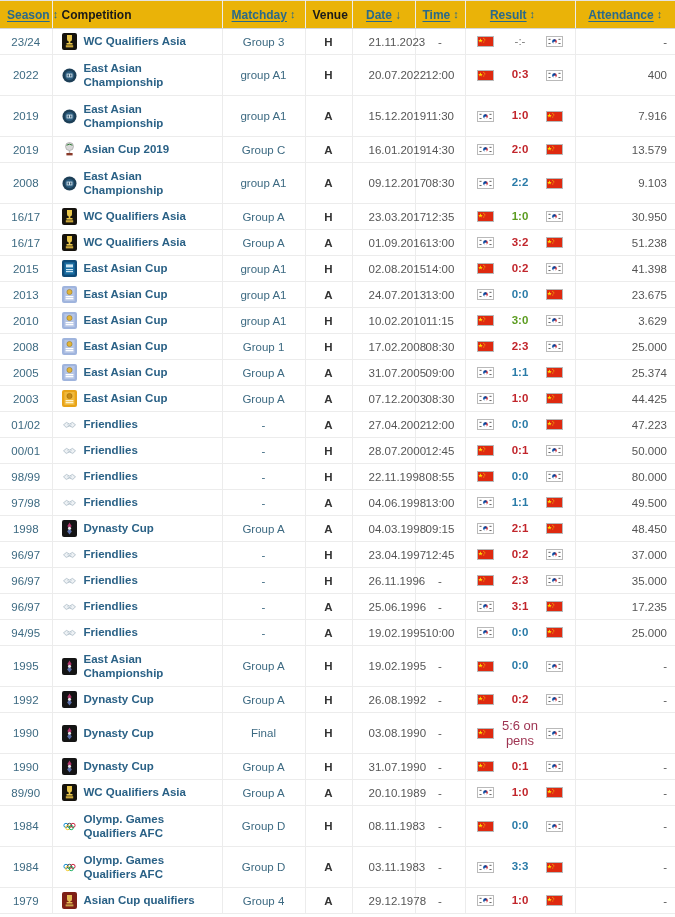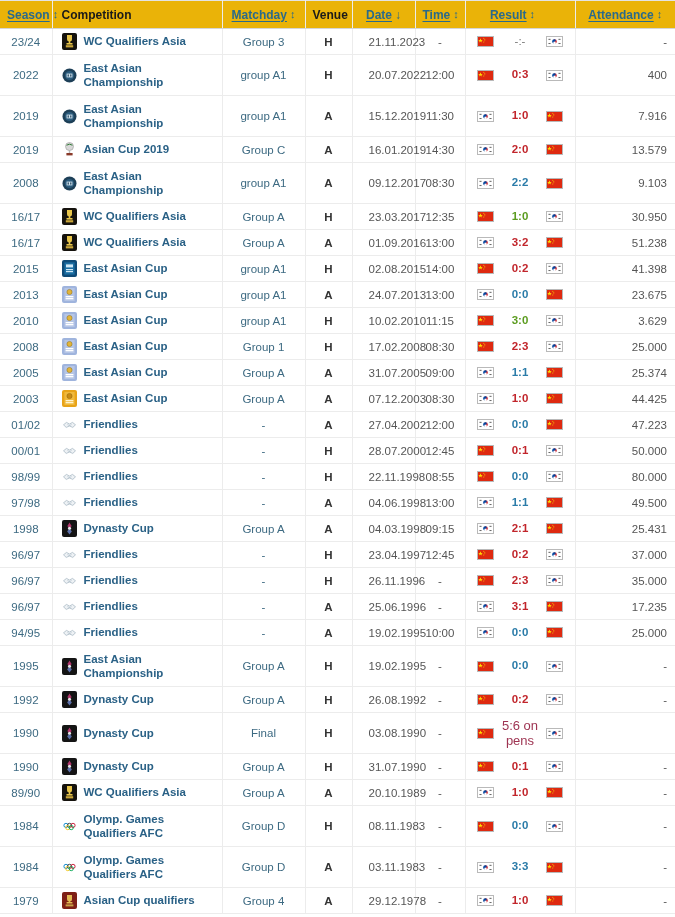--- a/index.html
+++ b/index.html
@@ -1115,21 +1115,21 @@
                 <rect width="30" height="20" fill="#de2910"></rect>
                 <path d="M5 3 L6.2 6.5 L9.6 6.5 L6.9 8.7 L7.9 12.2 L5 10.1 L2.1 12.2 L3.1 8.7 L0.4 6.5 L3.8 6.5 Z" fill="#ffde00"></path>
                 <circle cx="11.5" cy="2.6" r="1.1" fill="#ffde00"></circle>
                 <circle cx="13.6" cy="5.2" r="1.1" fill="#ffde00"></circle>
                 <circle cx="13.6" cy="8.6" r="1.1" fill="#ffde00"></circle>
                 <circle cx="11.5" cy="11.1" r="1.1" fill="#ffde00"></circle>
               </svg>
             </span>
           </div>
         </td>
-        <td class="att">25.431</td>
+        <td class="att">48.450</td>
       </tr>
       <tr class="short">
         <td class="season">96/97</td>
         <td class="comp">
           <div class="comp-wrap">
             <span class="badge">
               <svg viewBox="0 0 15 17">
                 <rect width="15" height="17" fill="#ffffff"></rect>
                 <path d="M1.5 8.8 L4.5 6.4 L7.5 8 L10.5 6.4 L13.5 8.8 L10.8 11.4 L7.5 10 L4.2 11.4 Z" fill="#eef2f5" stroke="#9fb0bd" stroke-width="0.7"></path>
                 <path d="M5.5 8.6 L7.5 9.6 L9.5 8.6" stroke="#9fb0bd" stroke-width="0.6" fill="none"></path>

